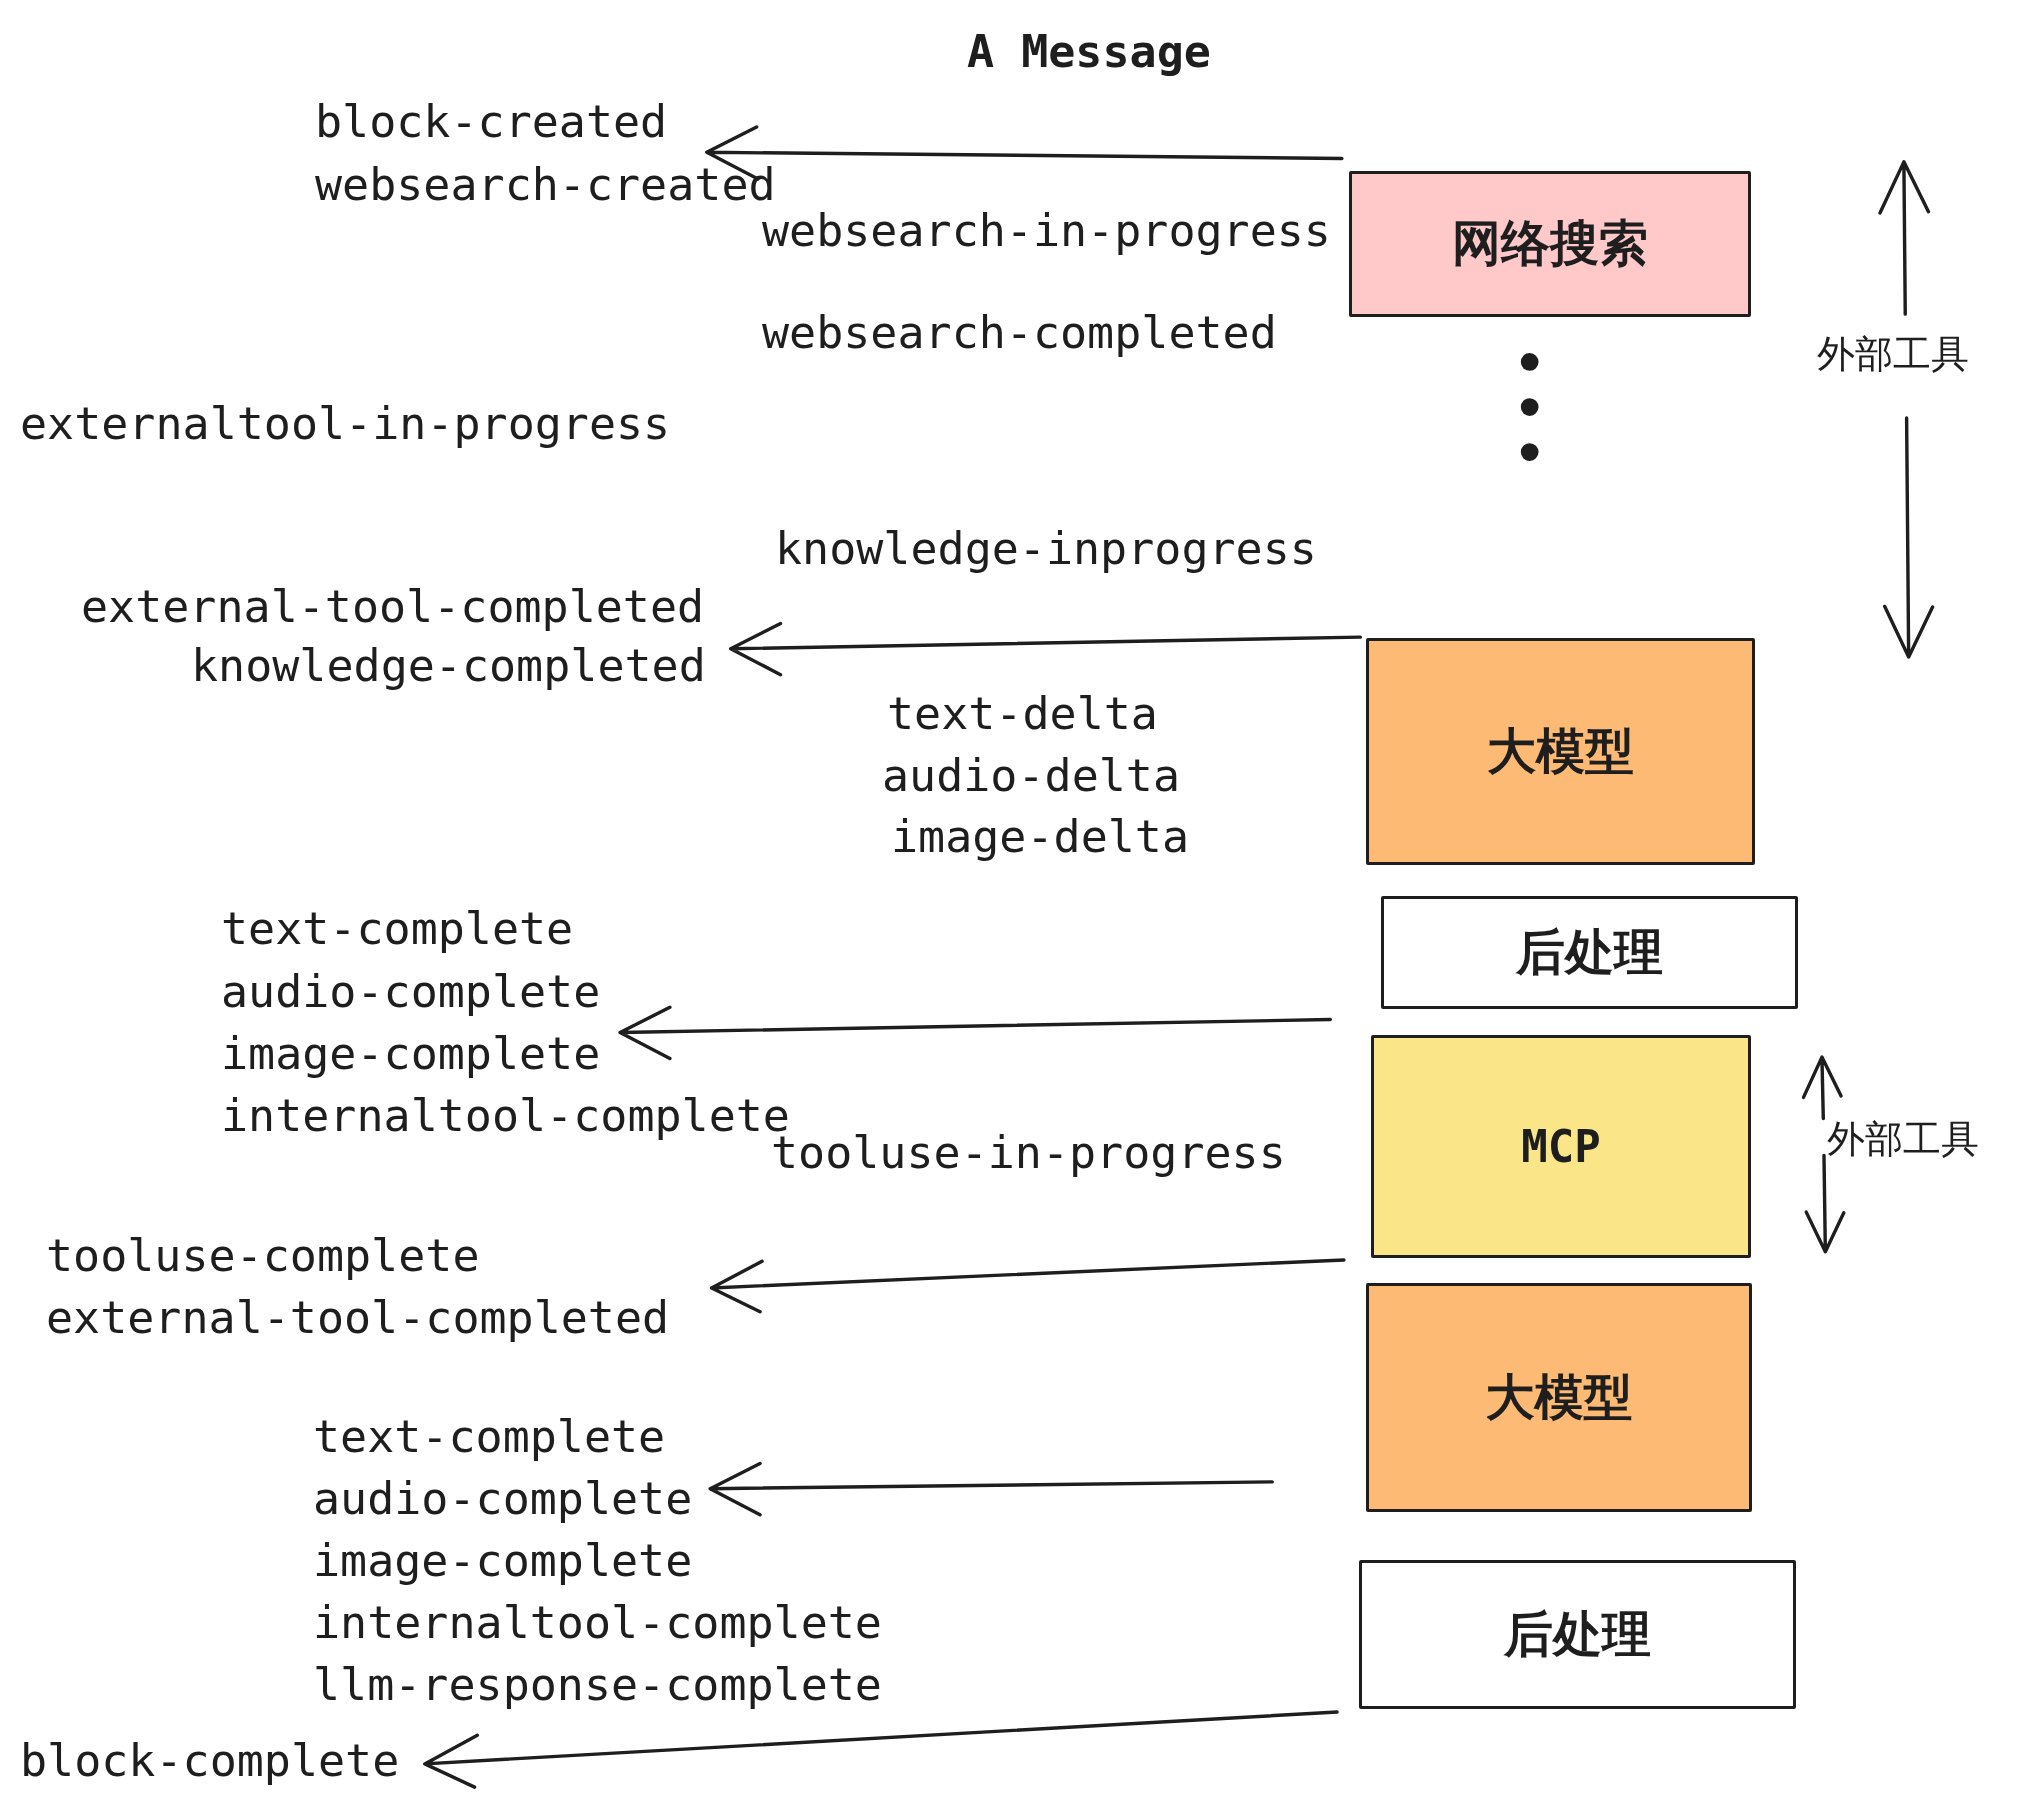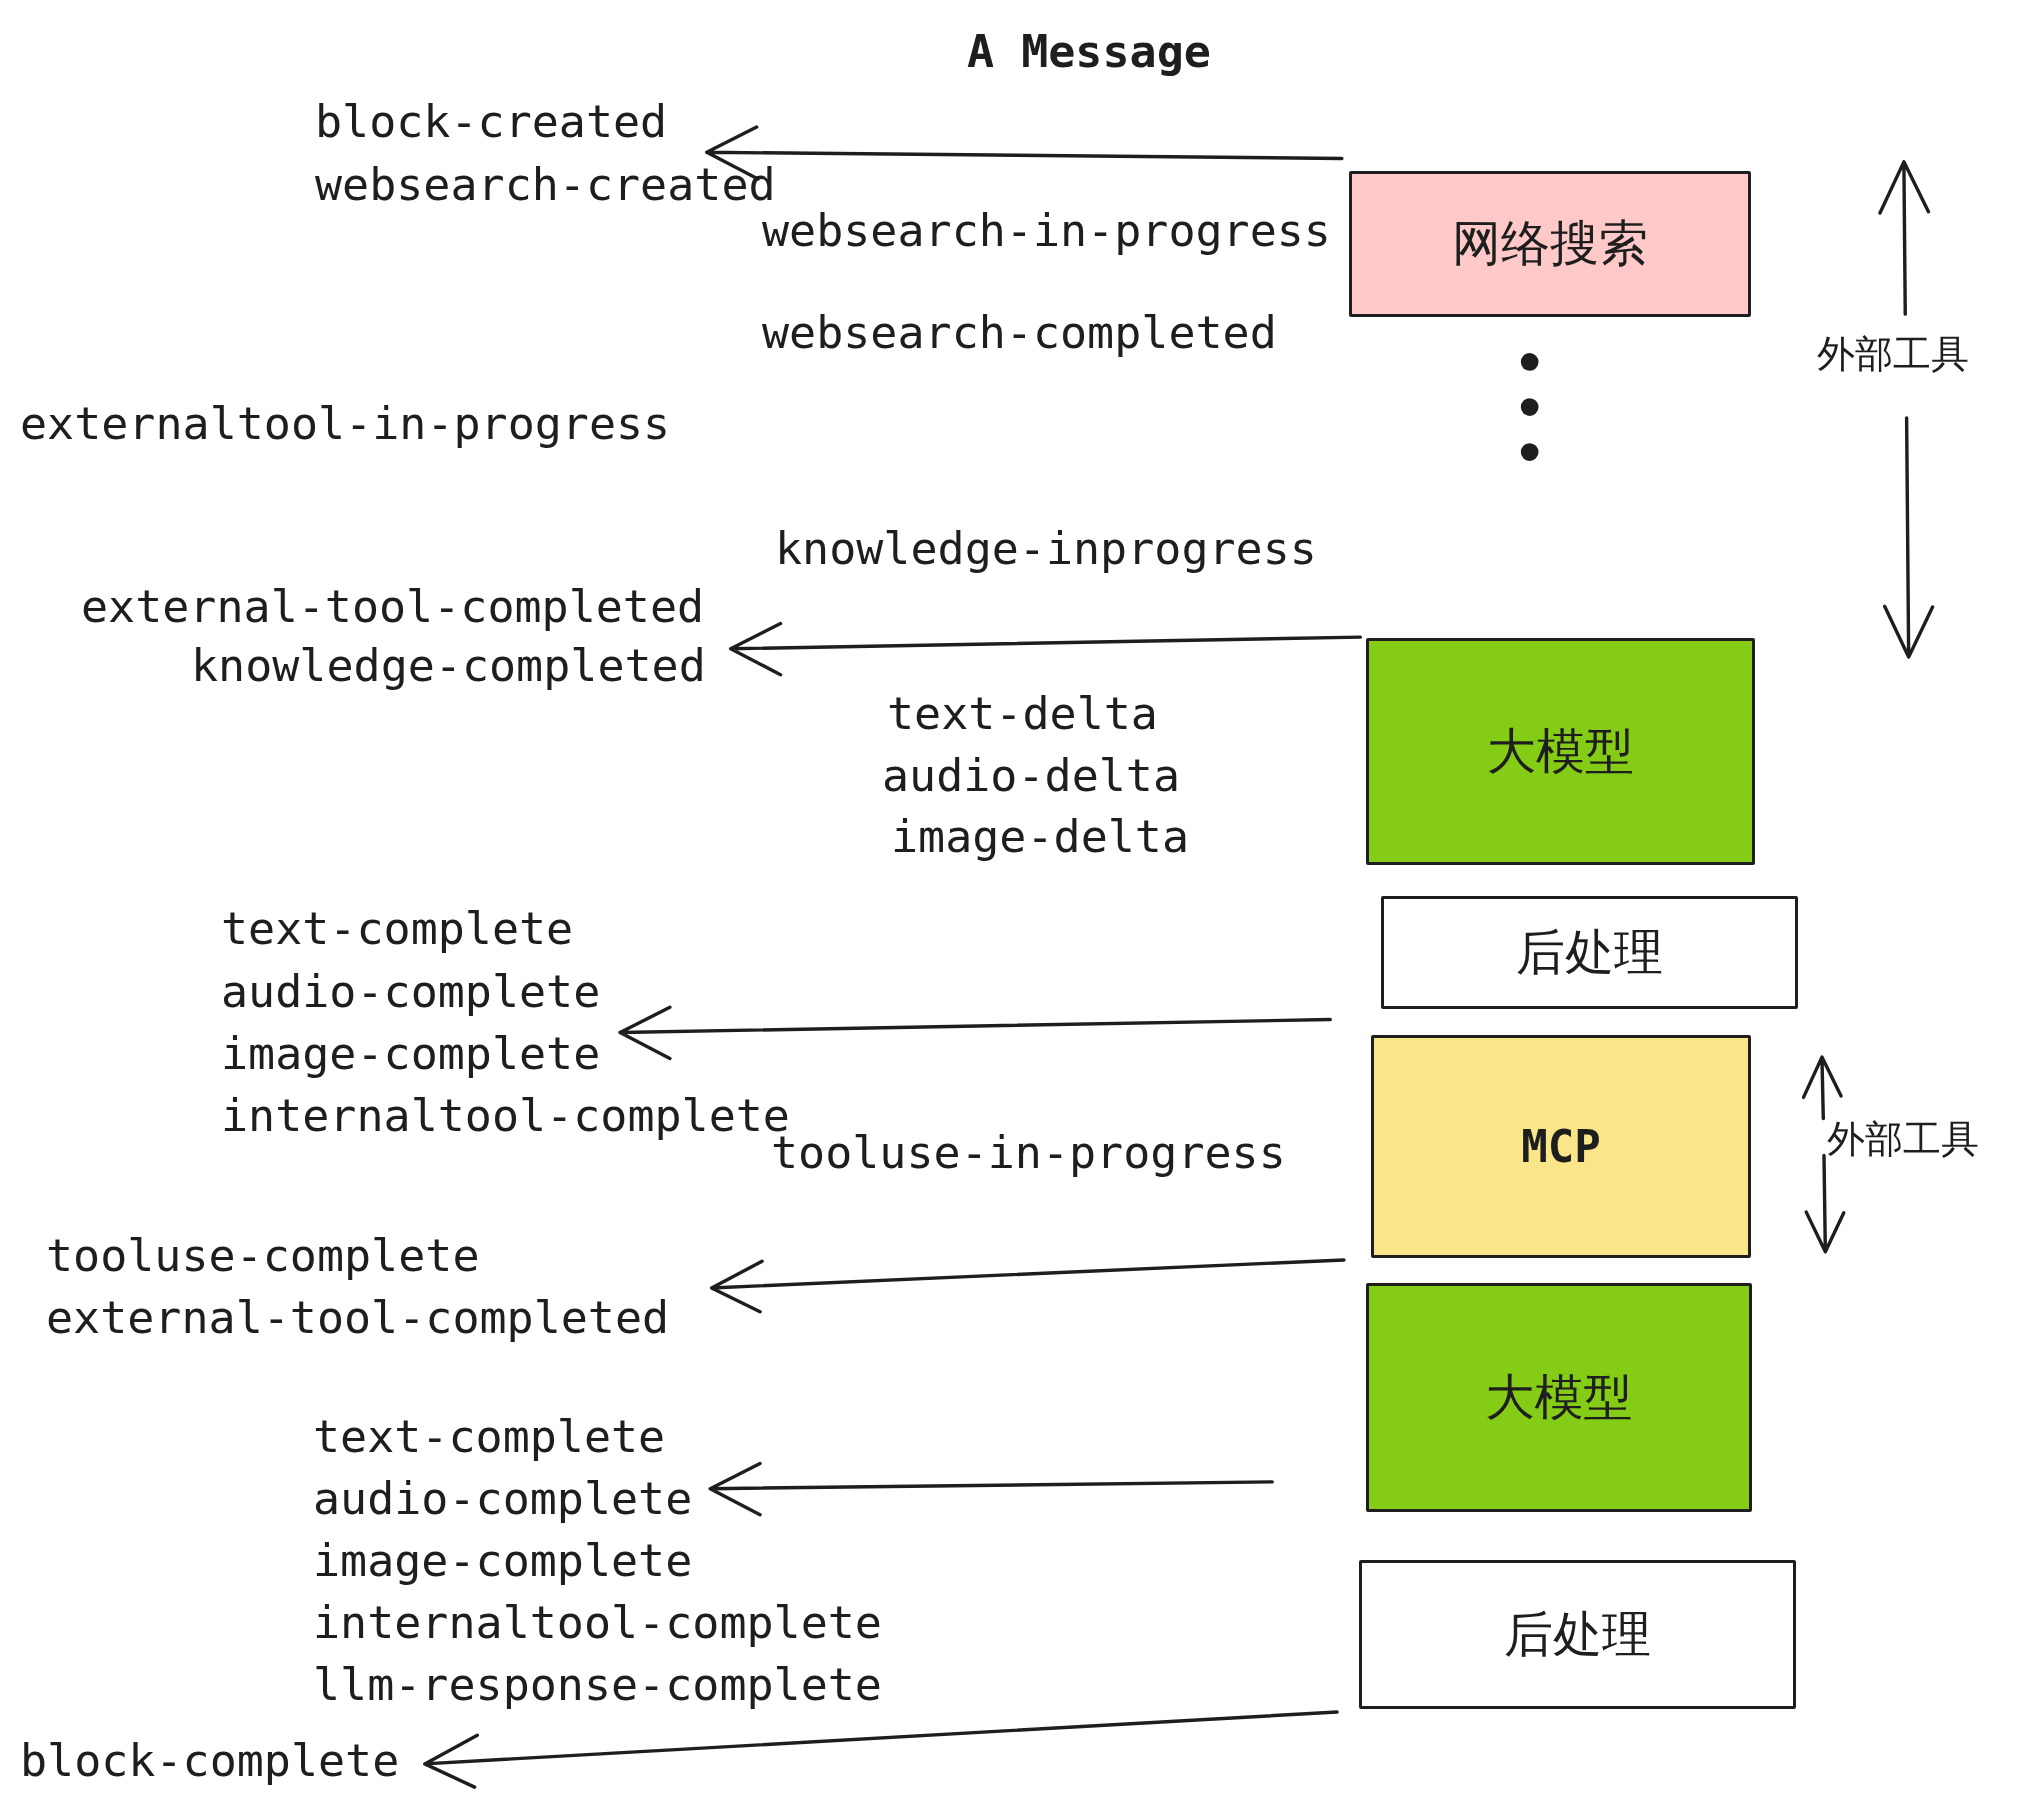--- a/index.html
+++ b/index.html
@@ -31,31 +31,31 @@
     border:3.4px solid #1e1e1e;
     border-radius:2px;
     display:flex;
     align-items:center;
     justify-content:center;
     box-sizing:border-box;
   }
   .box-label{
     font-family:"DejaVu Sans", sans-serif;
     font-size:49px;
-    font-weight:400;
+    font-weight:700;
     white-space:pre;
   }
   .box-label-mono{
     font-family:"DejaVu Sans Mono", monospace;
     font-size:44px;
     font-weight:600;
     white-space:pre;
   }
   .fill-pink{background:#FFC9C9;}
-  .fill-green{background:#84cc16;}
+  .fill-green{background:#fdba74;}
   .fill-yellow{background:#FAE588;}
   .fill-white{background:#ffffff;}
   .side-label{
     position:absolute;
     font-family:Liberation Mono, monospace;
     font-size:38px;
     font-weight:500;
     white-space:pre;
   }
   svg.overlay{

